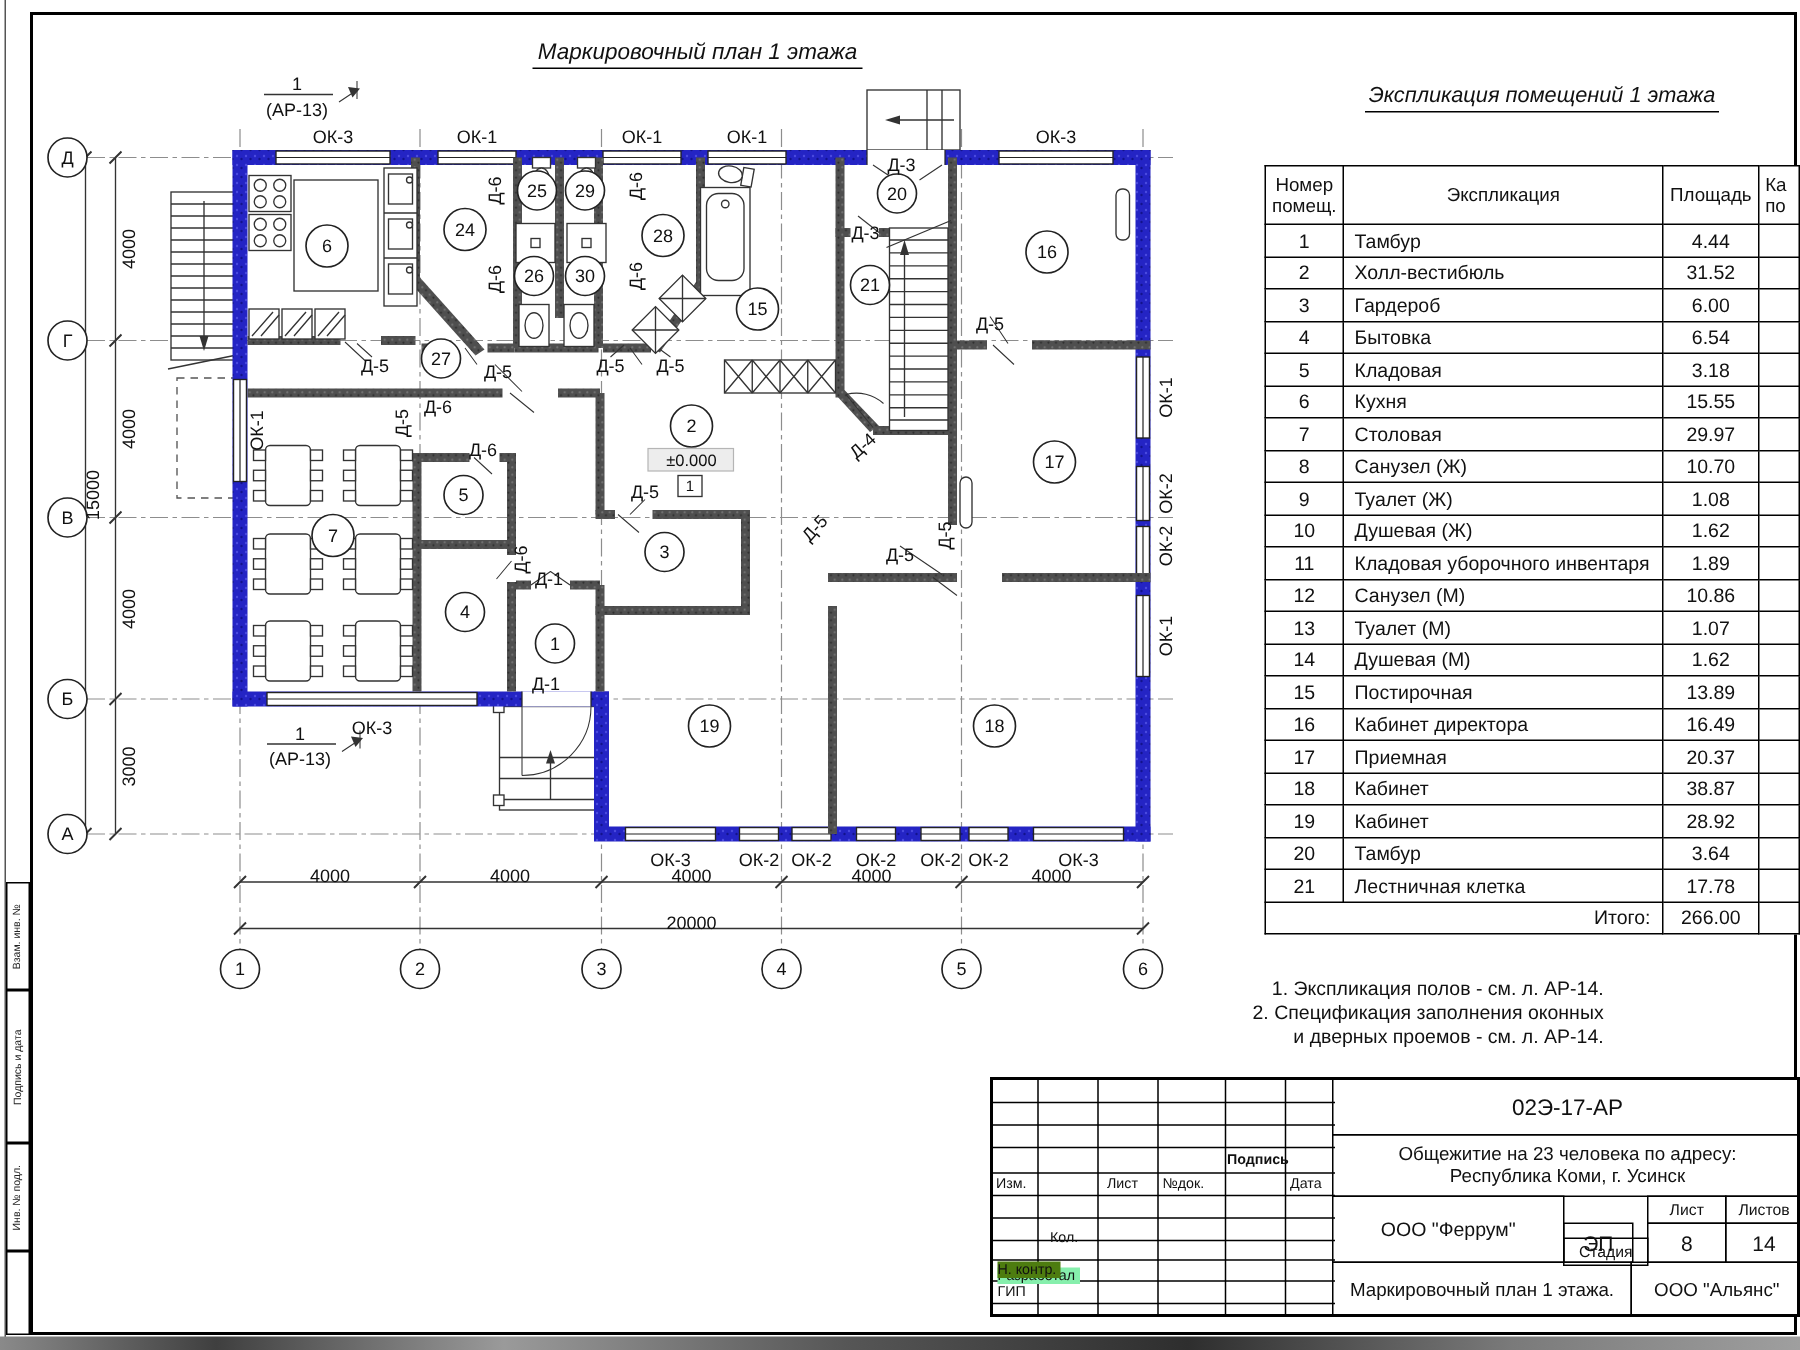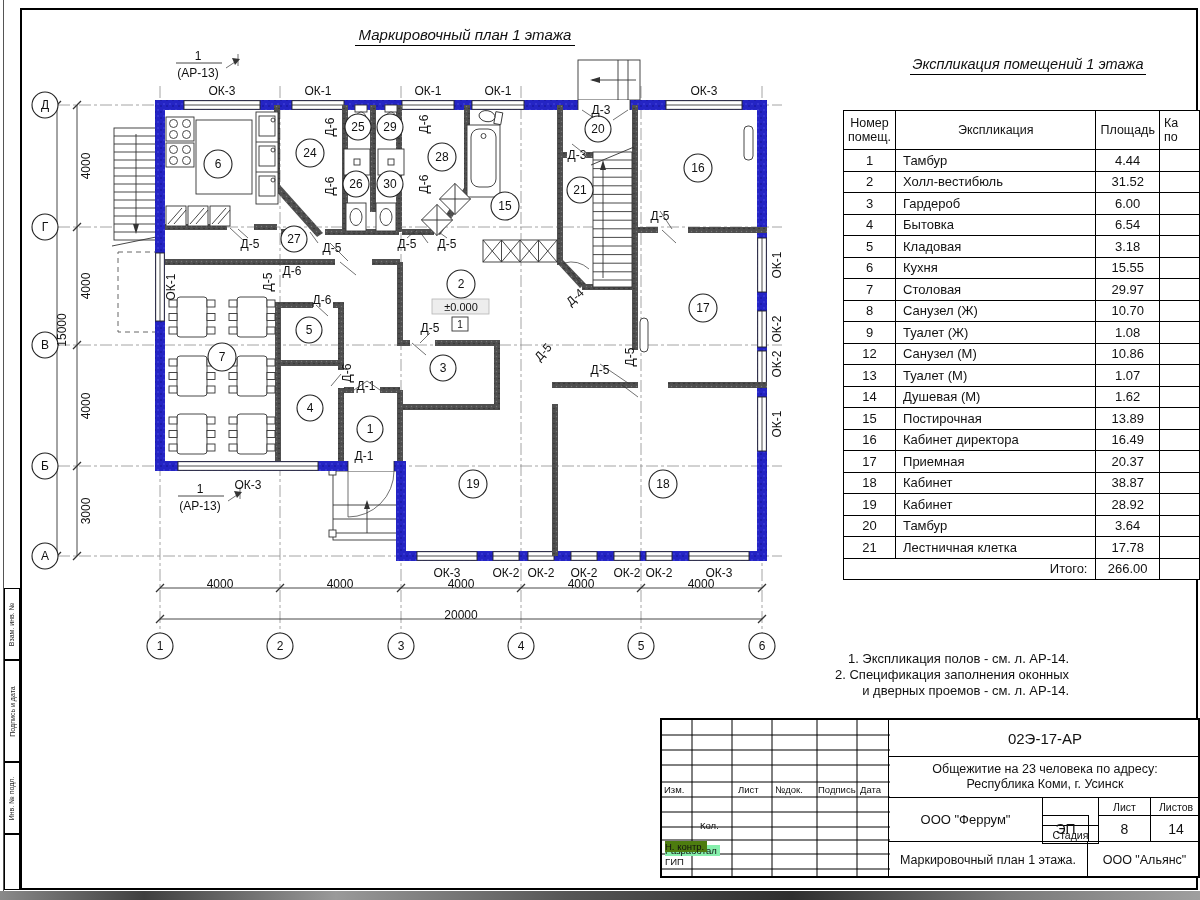--- a/index.html
+++ b/index.html
@@ -499,20 +499,32 @@
         <td class="c2">10.70</td>
         <td class="c3"></td>
       </tr>
       <tr>
         <td class="c0">9</td>
         <td class="c1">Туалет (Ж)</td>
         <td class="c2">1.08</td>
         <td class="c3"></td>
       </tr>
       <tr>
+        <td class="c0">10</td>
+        <td class="c1">Душевая (Ж)</td>
+        <td class="c2">1.62</td>
+        <td class="c3"></td>
+      </tr>
+      <tr>
+        <td class="c0">11</td>
+        <td class="c1">Кладовая уборочного инвентаря</td>
+        <td class="c2">1.89</td>
+        <td class="c3"></td>
+      </tr>
+      <tr>
         <td class="c0">12</td>
         <td class="c1">Санузел (М)</td>
         <td class="c2">10.86</td>
         <td class="c3"></td>
       </tr>
       <tr>
         <td class="c0">13</td>
         <td class="c1">Туалет (М)</td>
         <td class="c2">1.07</td>
         <td class="c3"></td>
@@ -583,21 +595,21 @@
 
 <div class="tblock">
   <svg width="228" height="156" style="position:absolute;left:0;top:0;">
     <path d="M30 0V156M70 0V156M110 0V156M155 0V156M195 0V156" stroke="#000" stroke-width="1"></path>
     <path d="M0 15H228M0 30H228M0 45H228M0 62H228M0 77H228M0 92H228M0 107H228M0 120H228M0 134H228M0 149H228" stroke="#000" stroke-width="1"></path>
   </svg>
   <span class="tb-label" style="left:2px;top:64px;">Изм.</span>
   <span class="tb-label" style="left:38px;top:64px;margin-top:36px;">Кол.</span>
   <span class="tb-label" style="left:76px;top:64px;">Лист</span>
   <span class="tb-label" style="left:113px;top:64px;">№док.</span>
-  <span class="tb-label" style="left:156px;top:64px;">Подпись</span>
+  <span class="tb-label" style="left:156px;top:48px;font-weight:bold;">Подпись</span>
   <span class="tb-label" style="left:198px;top:64px;">Дата</span>
   <span class="tb-label" style="left:3px;top:94px;background:#86efac;padding-right:3px;margin-top:31px;">Разработал</span>
   <span class="tb-label" style="left:3px;top:121px;background:#4d7c0f;padding-right:3px;">Н. контр.</span>
   <span class="tb-label" style="left:3px;top:136px;background:#fff;padding-right:3px;">ГИП</span>
 
   <div class="tb-cell" style="left:226px;top:-1px;width:314px;height:38px;font-size:15px;">02Э-17-АР</div>
   <div class="tb-cell" style="left:226px;top:36px;width:314px;height:42px;font-size:12.5px;flex-direction:column;line-height:15px;">
     <div>Общежитие на 23 человека по адресу:</div>
     <div>Республика Коми, г. Усинск</div>
   </div>

